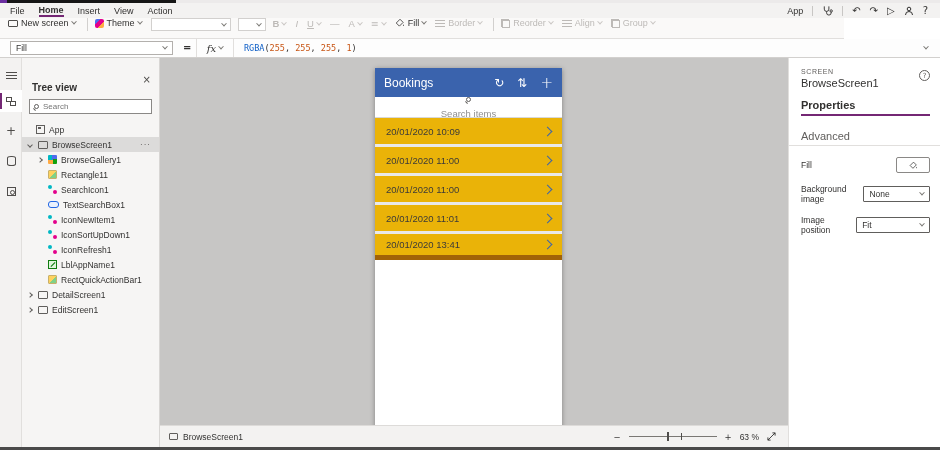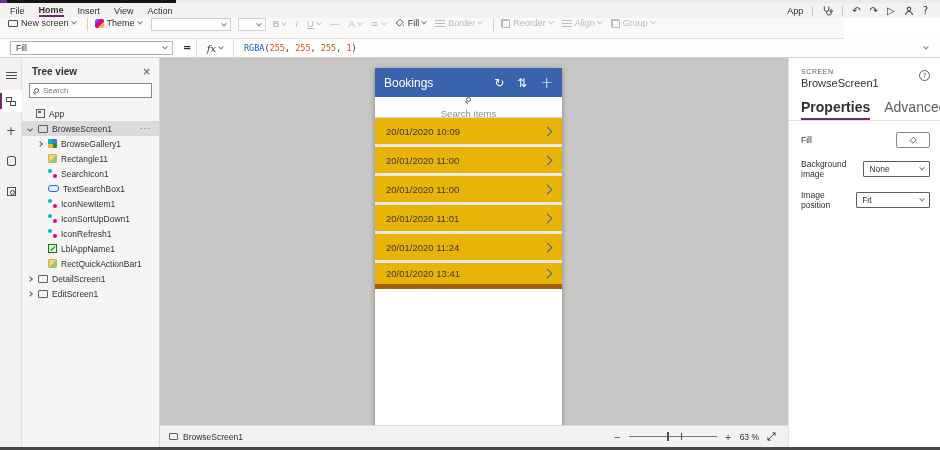--- a/index.html
+++ b/index.html
@@ -71,21 +71,21 @@
   .ic-tree::after { content:""; position:absolute; right:0; bottom:0; width:4px; height:3px; border:1px solid #4f4d4b; }
   .plus10 { font-size:12px; color:#4f4d4b; line-height:10px; }
   .ic-cyl { width:9px; height:10px; border:1px solid #4f4d4b; border-radius:4px/2px; }
   .ic-media { width:9px; height:9px; border:1px solid #4f4d4b; position:relative; }
   .ic-media::after { content:""; position:absolute; left:2px; top:2px; width:3px; height:3px; border-radius:50%; border:1px solid #4f4d4b; }
 
   
   .treepanel { position:absolute; left:22px; top:58px; width:138px; height:389px; background:#f6f5f4;
                border-right:1px solid #d8d6d4; }
   .tp-head { display:flex; align-items:center; padding:8px 8px 6px 10px; }
-  .tp-title { font-size:10px; font-weight:bold; color:#323130; }
+  .tp-title { font-size:10px; font-weight:bold; color:#323130;margin-top:16px; }
   .tp-close { margin-left:auto; font-size:10px; color:#4f4d4b; }
   .tp-search { margin:0 7px 8px 7px; height:15px; background:#fff; border:1px solid #8a8886;
                display:flex; align-items:center; padding:0 4px; gap:4px; }
   .tp-search input { border:none; outline:none; width:90px; font-size:8px; background:transparent;
                      font-family:"Liberation Sans", sans-serif; }
   .magnifier { width:5px; height:5px; border:1px solid #605e5c; border-radius:50%; position:relative; flex:none; }
   .magnifier::after { content:""; position:absolute; left:-2px; top:4px; width:3px; height:1px; background:#605e5c;
                       transform:rotate(45deg); }
   .trow { height:15px; display:flex; align-items:center; font-size:8.5px; color:#323130; padding-left:10px; gap:4px; white-space:nowrap; }
   .trow.selected { background:#dcdbda; }
@@ -136,21 +136,21 @@
   .sb-tick { position:absolute; left:52px; top:-3px; width:1px; height:7px; background:#4f4d4b; }
   .sb-zoom { color:#323130; }
 
   
   .rightpanel { position:absolute; left:788px; top:58px; width:152px; height:389px; background:#fff;
                 border-left:1px solid #e1dfdd; padding:10px 10px 0 12px; }
   .rp-type { font-size:7px; letter-spacing:.6px; color:#605e5c; }
   .rp-name { font-size:11px; color:#323130; margin-top:2px; }
   .rp-help { position:absolute; right:10px; top:12px; width:11px; height:11px; border:1px solid #605e5c; border-radius:50%;
              font-size:7px; display:flex; align-items:center; justify-content:center; color:#605e5c; }
-  .rp-tabs { display:flex; gap:14px; margin-top:10px; font-size:14px; }
+  .rp-tabs { display:flex; gap:14px; margin-top:10px; font-size:11px;flex-direction:column; }
   .rp-tab.active { font-weight:bold; color:#323130; border-bottom:2px solid #742774; padding-bottom:3px; }
   .rp-tab.inactive { color:#605e5c; padding-bottom:3px; }
   .rp-divider { height:1px; background:#e1dfdd; margin:0 -10px 0 -12px; }
   .rp-row { display:flex; align-items:center; margin-top:11px; font-size:8.5px; color:#323130; }
   .rp-ctl { margin-left:auto; }
   .rp-fillbtn { width:34px; height:16px; background:#fff; border:1px solid #8a8886; border-radius:2px;
                 display:flex; align-items:center; justify-content:center; }
   .rp-select { width:74px; height:16px; background:#fff; border:1px solid #605e5c; border-radius:1px;
                display:flex; align-items:center; padding:0 5px; font-size:8.5px; }
   .rp-select .caret { margin-left:auto; }
@@ -415,24 +415,20 @@
       </div>
       <div class="prow">
         <span class="prow-text">20/01/2020 11:00</span>
         <span class="prow-chev"></span>
       </div>
       <div class="prow">
         <span class="prow-text">20/01/2020 11:01</span>
         <span class="prow-chev"></span>
       </div>
       <div class="prow">
-        <span class="prow-text">20/01/2020 11:24</span>
-        <span class="prow-chev"></span>
-      </div>
-      <div class="prow">
         <span class="prow-text">20/01/2020 13:41</span>
         <span class="prow-chev"></span>
       </div>
     </div>
   </div>
 </div>
 
 <div class="statusbar">
   <div class="sb-left">
     <span class="sb-screen-ic"></span>

